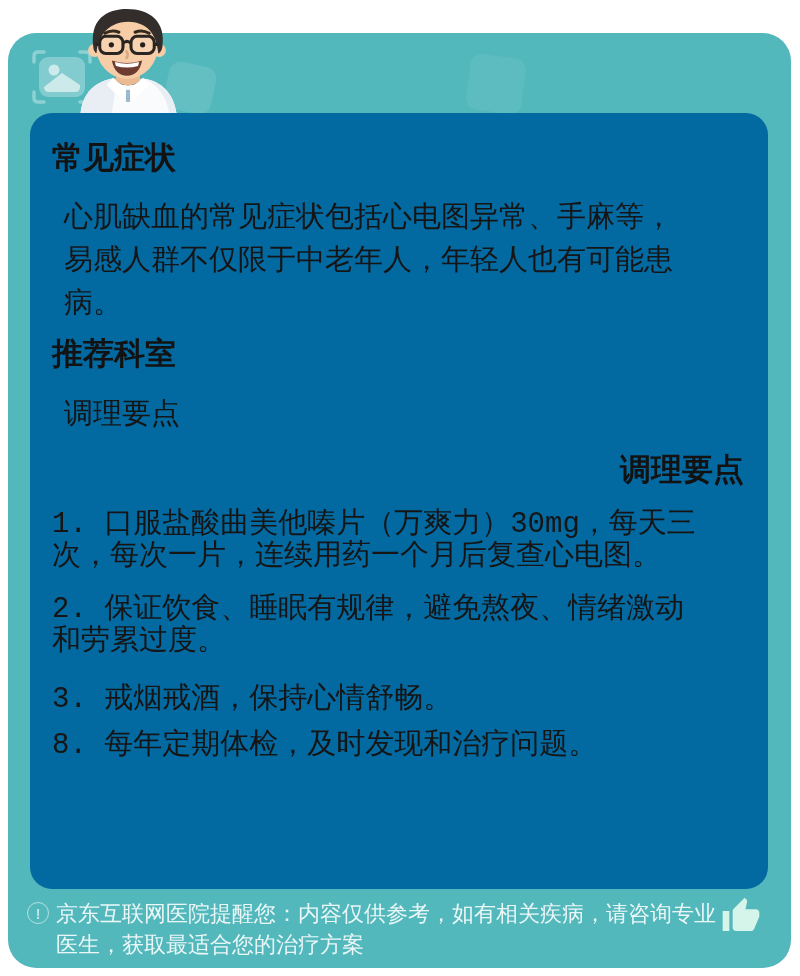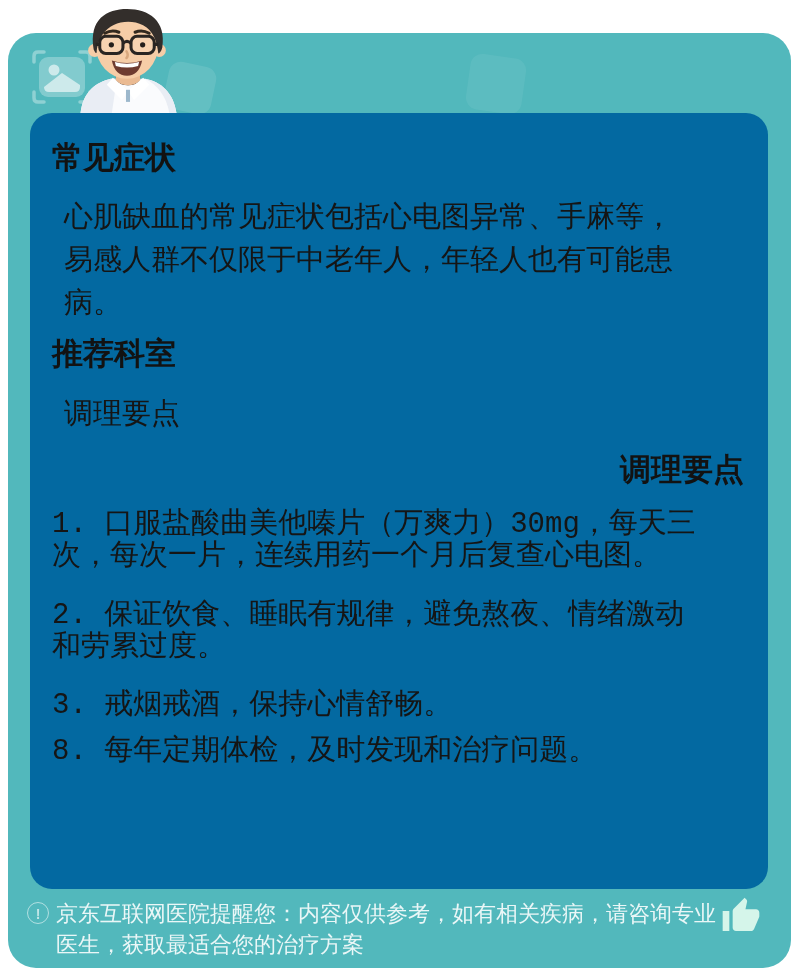--- a/index.html
+++ b/index.html
@@ -37,21 +37,21 @@
   .sec-body{
     font-size:29px;line-height:43px;color:#151515;margin:12px;white-space:pre-line;
   }
   .p-symptoms{margin-top:19px;}
   .p-department{margin-top:20px;}
   .care-item{
     font-family:Liberation Mono, monospace;
     font-size:29px;line-height:32px;color:#151515;white-space:pre-line;
   }
   .care-item.i0{margin-top:21px;}
-  .care-item.i1{margin-top:27px;}
+  .care-item.i1{margin-top:21px;}
   .care-item.i2{margin-top:26px;}
   .care-item.i3{margin-top:14px;}
   .footer-info-icon{
     position:absolute;left:27px;top:902px;z-index:2;width:22px;height:22px;
     border:1.5px solid rgba(255,255,255,0.55);border-radius:50%;
     color:rgba(255,255,255,0.65);font-size:14px;line-height:22px;text-align:center;
     box-sizing:border-box;font-weight:700;
   }
   .footer-notice{
     position:absolute;left:56px;top:892px;width:690px;z-index:2;

